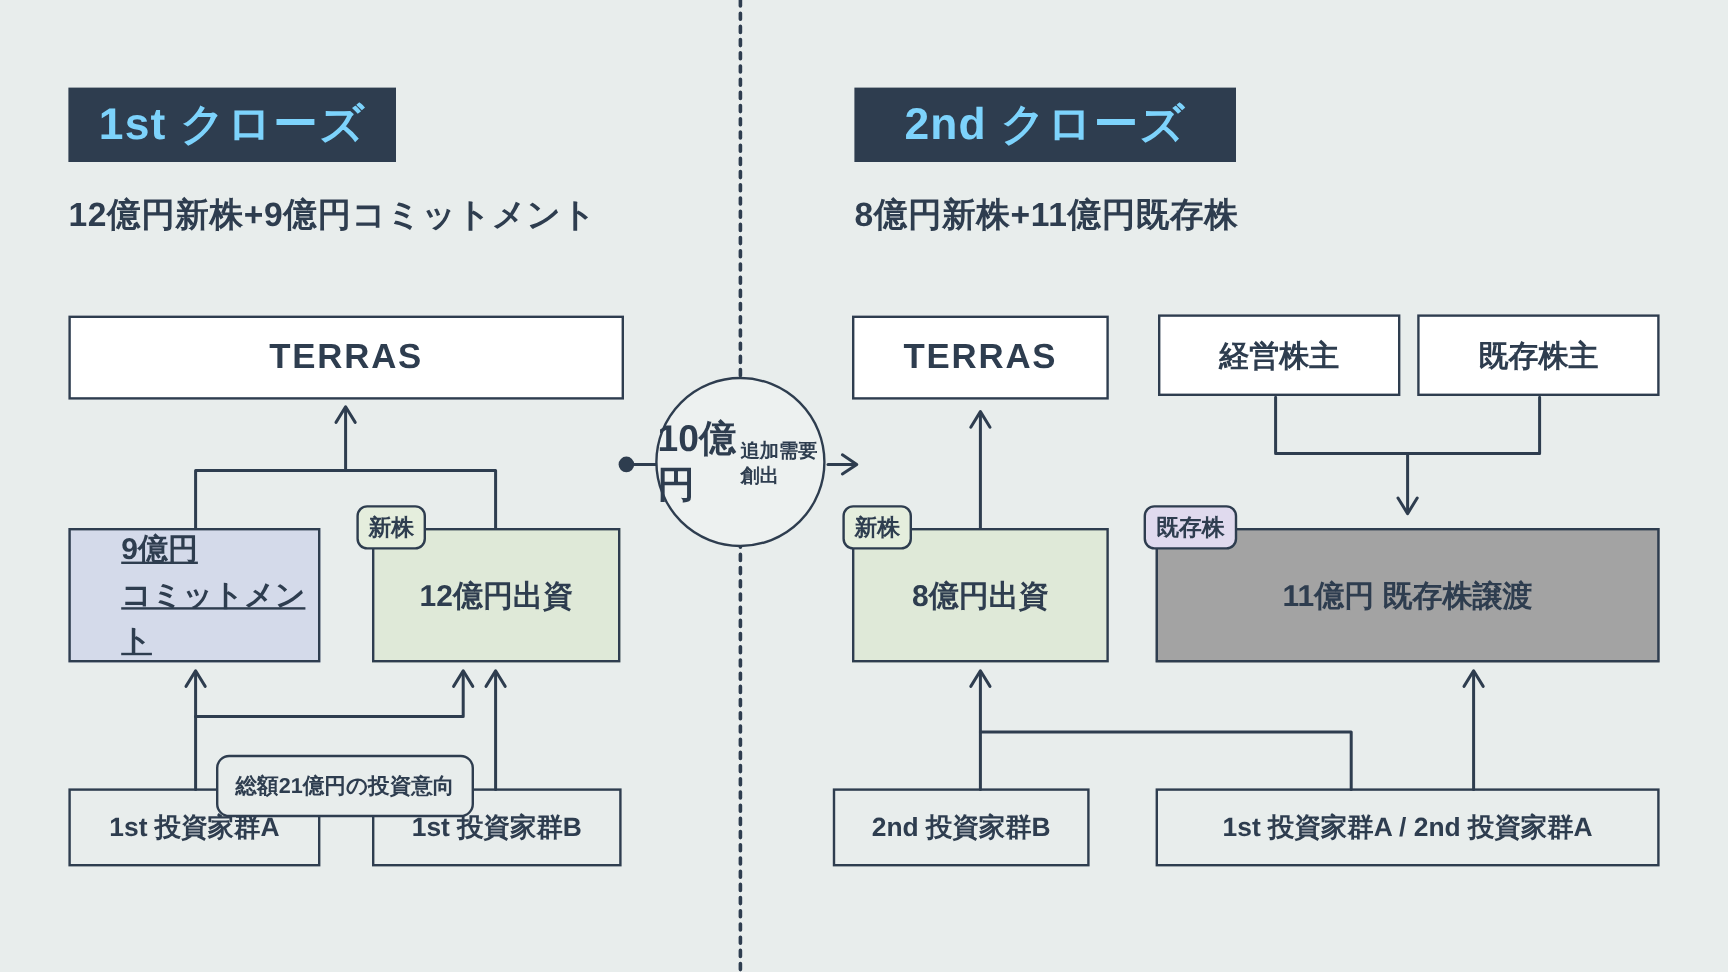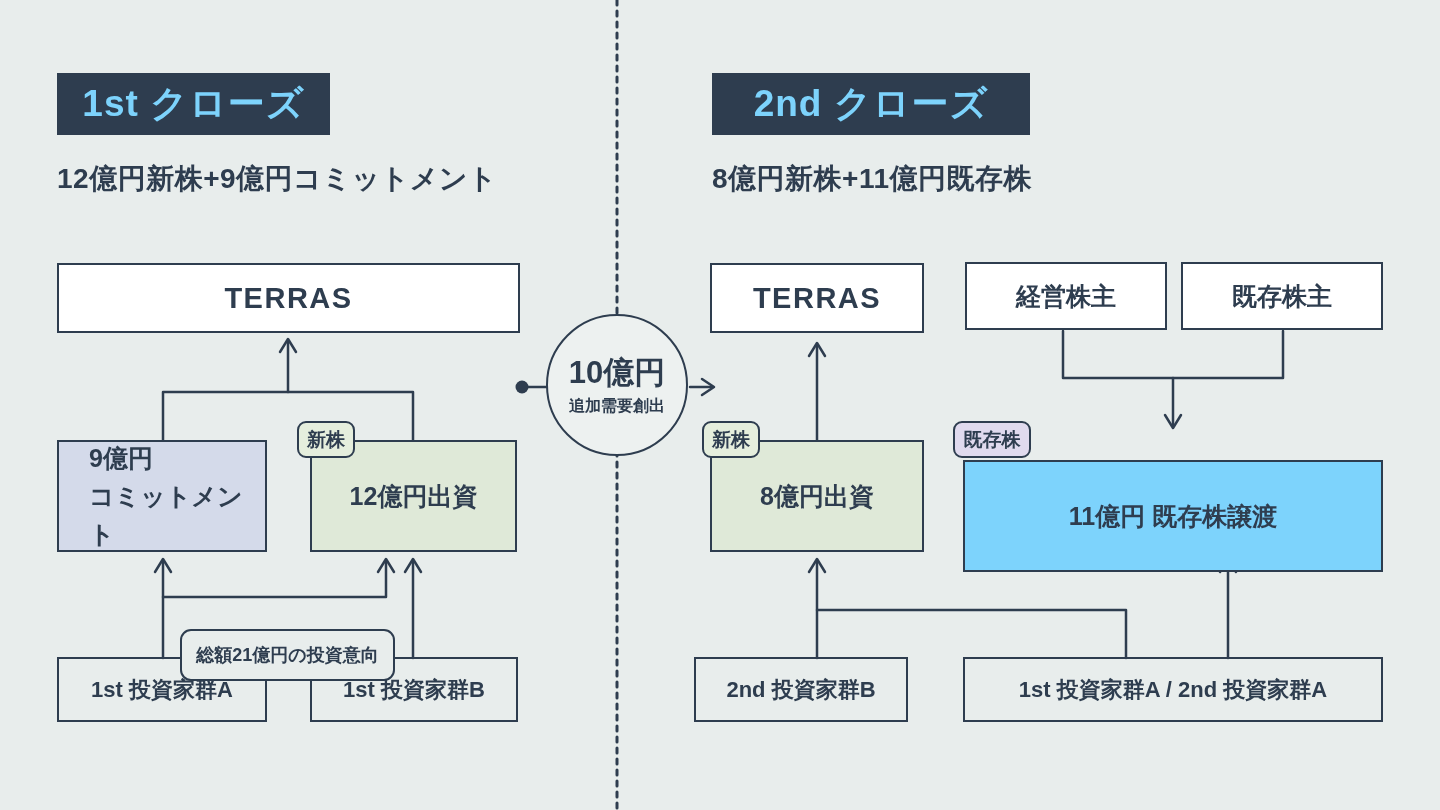--- a/index.html
+++ b/index.html
@@ -43,29 +43,30 @@
     align-items: center;
     justify-content: center;
     text-align: center;
     font-weight: 700;
     color: #2e3d4f;
     z-index: 2;
   }
   .box.white { background: #ffffff; }
   .box.green { background: #dfe9d8; }
   .box.lavender { background: #d4daea; }
-  .box.purple { background: #7dd3fc; margin-top: 20px; }
+  .box.purple { background: #a3a3a3; }
   .box.plain { background: transparent; }
   .terras { font-size: 29px; letter-spacing: 1.5px; }
   .mid { font-size: 25px; }
   .mid-left {
     justify-content: flex-start;
     text-align: left;
-    padding-left: 30px;
+    padding-left: 42px;
     line-height: 38px;
+    text-decoration: underline;
   }
   .shareholders { font-size: 25px; }
   .bottom { font-size: 22px; }
   .tag {
     position: absolute;
     border: 2.5px solid #2e3d4f;
     border-radius: 9px;
     display: flex;
     align-items: center;
     justify-content: center;
@@ -90,21 +91,20 @@
     z-index: 3;
   }
   .circle {
     position: absolute;
     left: 546px; top: 314px;
     width: 142px; height: 142px;
     background: #edf1f0;
     border: 2.5px solid #2e3d4f;
     border-radius: 50%;
     display: flex;
-    flex-direction: column;
     align-items: center;
     justify-content: center;
     z-index: 2;
   }
   .circle .big { font-size: 31px; font-weight: 700; line-height: 38px; }
   .circle .small { font-size: 16px; font-weight: 600; margin-top: 4px; }
 </style>
 </head>
 <body>
 

